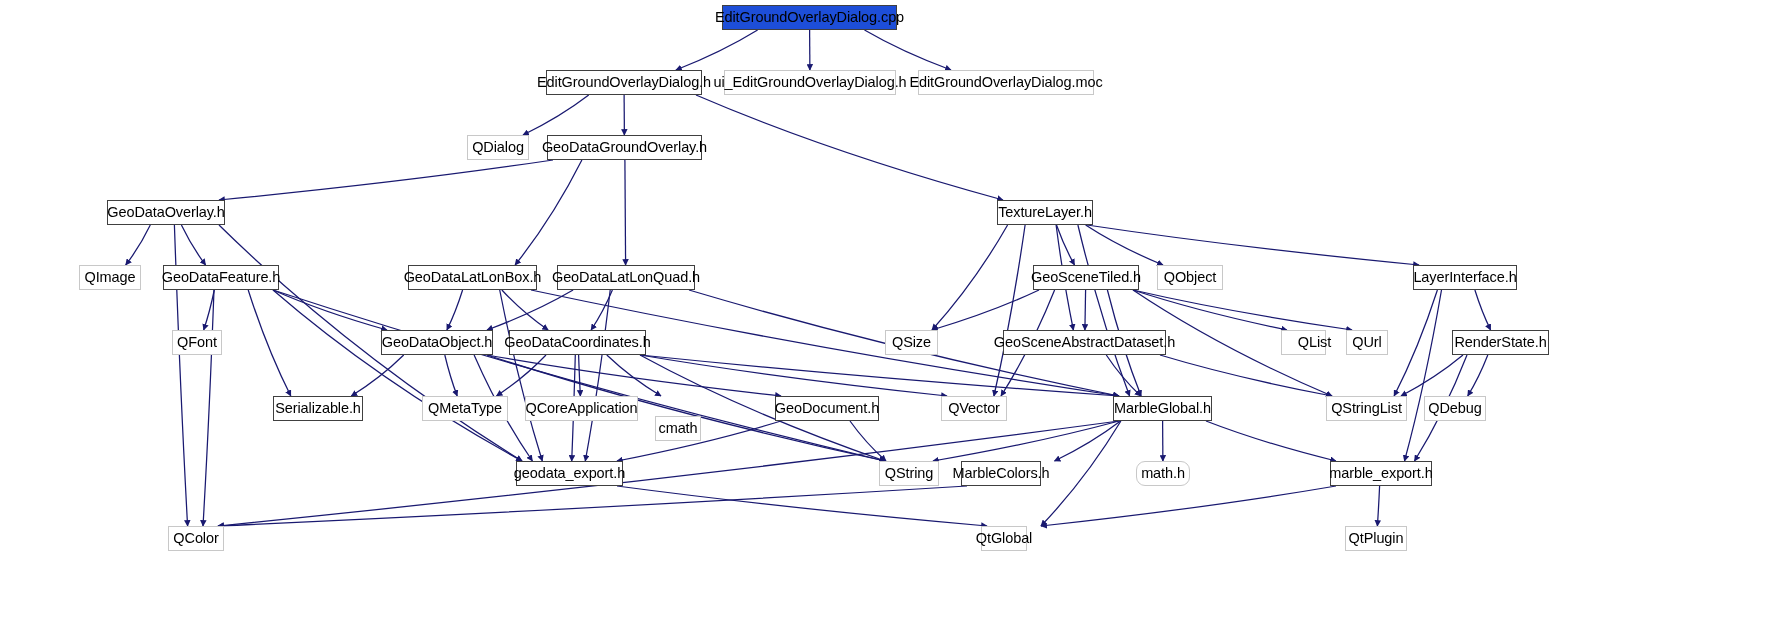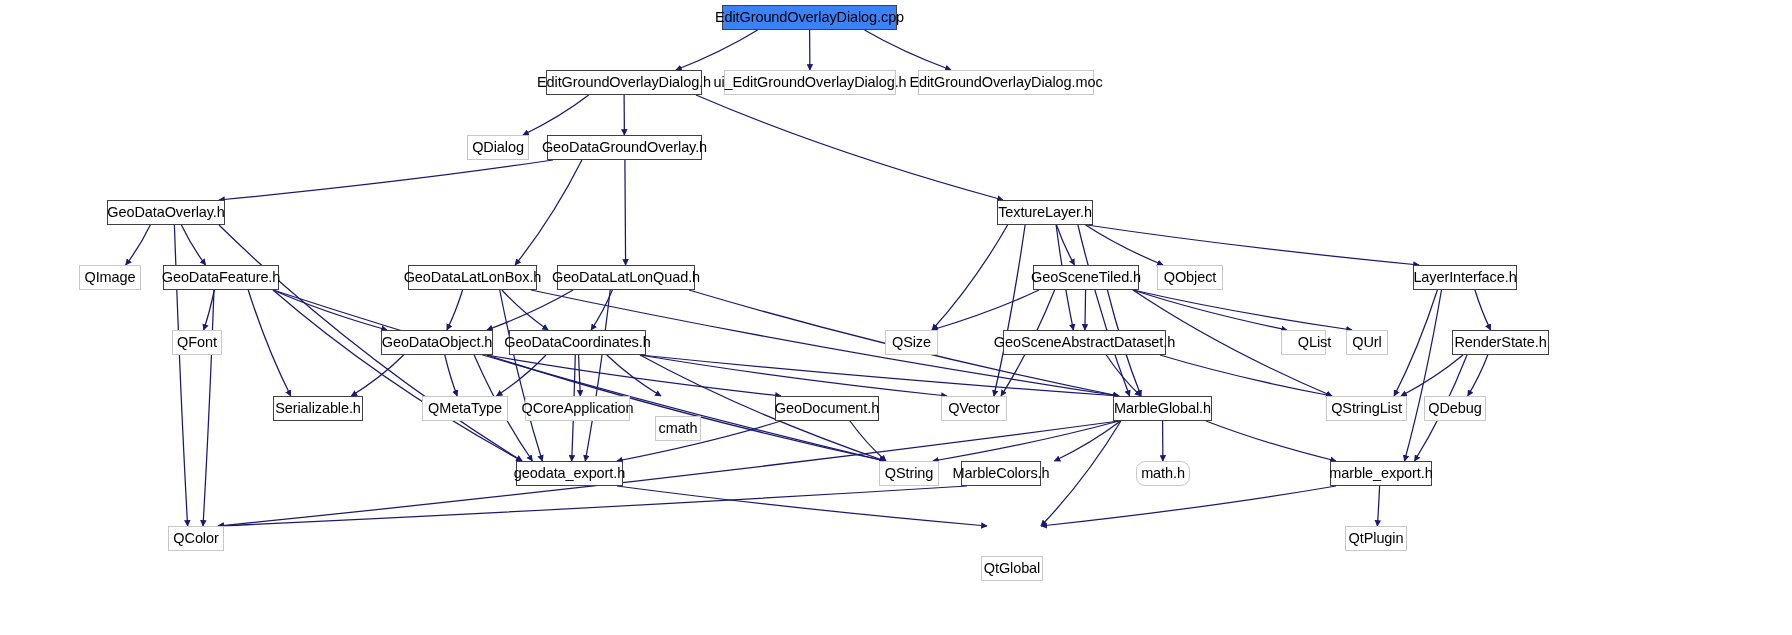--- a/index.html
+++ b/index.html
@@ -27,21 +27,21 @@
     border:1px solid #c8c8c8;
     height:25px;
     z-index:5;
   }
   .node.hdr{
     border:1.6px solid #404040;
     background:#ffffff;
   }
   .node.root{
     border:1.6px solid #404040;
-    background:#3b82f6;
+    background:#1d4ed8;
     text-align:center;
   }
 </style>
 </head>
 <body>
 
 <div id="graph">
   <svg id="edges" viewBox="0 0 1792 635" xmlns="http://www.w3.org/2000/svg">
     <defs>
       <marker id="arrow" viewBox="0 0 10 10" refX="9" refY="5" markerWidth="5.2" markerHeight="5.2" orient="auto-start-reverse">
@@ -143,29 +143,29 @@
       <div class="node sys" style="left: 172px; top: 330px; width: 50px;">QFont</div>
       <div class="node hdr" style="left: 381px; top: 330px; width: 112px;">GeoDataObject.h</div>
       <div class="node hdr" style="left: 509px; top: 330px; width: 137px;">GeoDataCoordinates.h</div>
       <div class="node sys" style="left: 885px; top: 330px; width: 53px;">QSize</div>
       <div class="node hdr" style="left: 1003px; top: 330px; width: 163px;">GeoSceneAbstractDataset.h</div>
       <div class="node sys" style="left: 1281px; top: 330px; width: 45px; padding-left: 22px;">QList</div>
       <div class="node sys" style="left: 1346px; top: 330px; width: 42px;">QUrl</div>
       <div class="node hdr" style="left: 1452px; top: 330px; width: 97px;">RenderState.h</div>
       <div class="node hdr" style="left: 273px; top: 396px; width: 90px;">Serializable.h</div>
       <div class="node sys" style="left: 422px; top: 396px; width: 86px;">QMetaType</div>
-      <div class="node sys" style="left: 525px; top: 396px; width: 105px;">QCoreApplication</div>
+      <div class="node sys" style="left: 525px; top: 396px; width: 113px;">QCoreApplication</div>
       <div class="node sys" style="left: 655px; top: 416px; width: 46px;">cmath</div>
       <div class="node hdr" style="left: 775px; top: 396px; width: 104px;">GeoDocument.h</div>
       <div class="node sys" style="left: 941px; top: 396px; width: 66px;">QVector</div>
       <div class="node hdr" style="left: 1113px; top: 396px; width: 99px;">MarbleGlobal.h</div>
       <div class="node sys" style="left: 1326px; top: 396px; width: 81px;">QStringList</div>
       <div class="node sys" style="left: 1424px; top: 396px; width: 62px;">QDebug</div>
       <div class="node hdr" style="left: 516px; top: 461px; width: 107px;">geodata_export.h</div>
       <div class="node sys" style="left: 879px; top: 461px; width: 60px;">QString</div>
       <div class="node hdr" style="left: 961px; top: 461px; width: 80px;">MarbleColors.h</div>
       <div class="node sys" style="left: 1136px; top: 461px; width: 54px; border-radius: 9px;">math.h</div>
       <div class="node hdr" style="left: 1330px; top: 461px; width: 102px;">marble_export.h</div>
       <div class="node sys" style="left: 168px; top: 526px; width: 56px;">QColor</div>
-      <div class="node sys" style="left: 981px; top: 556px; width: 62px;">QtGlobal</div>
+      <div class="node sys" style="left: 981px; top: 526px; width: 46px;">QtGlobal</div>
       <div class="node sys" style="left: 1345px; top: 526px; width: 62px;">QtPlugin</div>
     </div>
 </div>
 
 </body></html>

